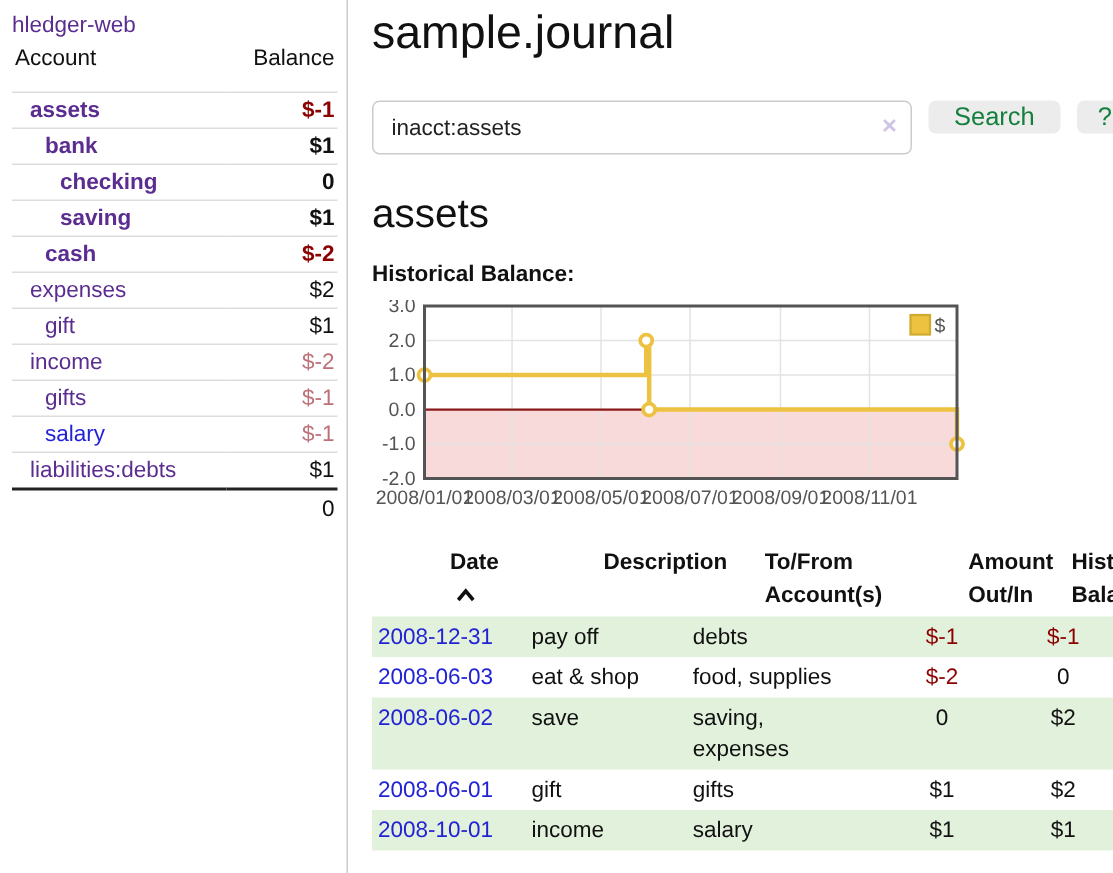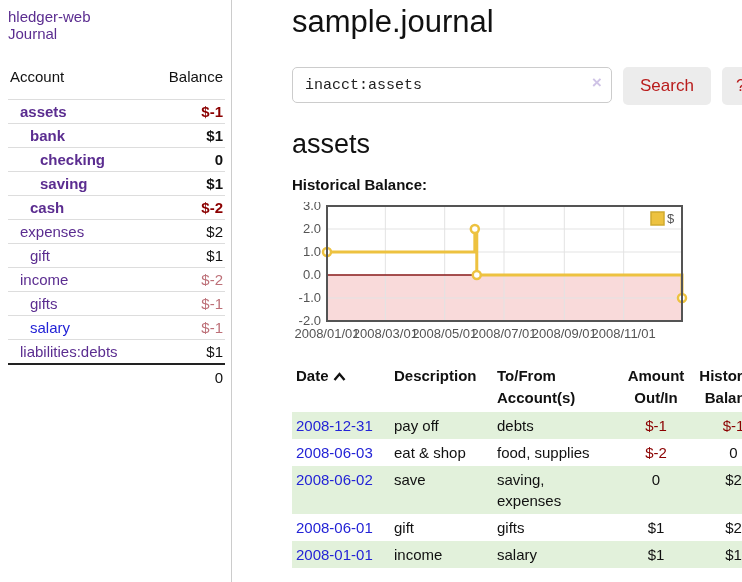--- a/index.html
+++ b/index.html
@@ -1,18 +1,18 @@
 <!DOCTYPE html>
 <html><head>
 <meta charset="utf-8">
 <style>
   * { box-sizing: border-box; margin: 0; padding: 0; }
   html,body { background:#fff; }
   body { font-family: "Liberation Sans", "DejaVu Sans", sans-serif; font-size:15px; color:#111; }
-  .app { width:742px; height:582px; display:flex; overflow:hidden; background:#fff;gap:44px; }
+  .app { width:742px; height:582px; display:flex; overflow:hidden; background:#fff; }
 
   
   aside { width:232px; flex:0 0 232px; border-right:1px solid #ccc; padding:8px 6px 0 8px; }
   .brand { color:#5b2d90; margin-bottom:48px; }
   .nav-journal { display:block; color:#5b2d90; text-decoration:none; margin-bottom:21px; cursor:pointer; }
   table.accounts { width:100%; border-collapse:collapse; font-size:15px; }
   table.accounts th { font-weight:400; text-align:left; padding:5px 2px 14px 2px; }
   table.accounts th.r { text-align:right; }
   table.accounts tbody tr { border-top:1px solid #ddd; }
   table.accounts td { padding:3px 2px; }
@@ -25,52 +25,51 @@
   .b, .b a { font-weight:bold; }
   td.bal { text-align:right; }
   .neg-strong { color:#8b0000; }
   .neg-muted { color:#bd7078; }
   table.accounts tfoot td { border-top:2px solid #222; text-align:right; padding:4px 2px; }
 
   
   main { flex:1; padding:4px 5px 0 16px; }
   h1.page-title { font-size:31px; font-weight:400; margin:0 0 27px 0; letter-spacing:0; }
   .search-row { display:flex; gap:11px; margin-bottom:24px; }
-  .search-box { position:relative; width:320px;font-family:Liberation Mono, monospace; }
+  .search-box { position:relative; width:360px; }
   .search-box input { width:100%; height:36px; border:1px solid #ccc; border-radius:5px;
     padding:0 30px 0 12px; font-size:15px; font-family:inherit; color:#222; outline:none; }
   .clear-icon { position:absolute; right:10px; top:7px; color:#cfc3e6; font-weight:bold;
     font-size:17px; cursor:pointer; line-height:20px; }
-  .btn { height:38px; background:#ececec; border:none; border-radius:5px; font-family:inherit;
-    font-size:17px; color:#b91c1c; padding:0 17px; cursor:pointer; }
+  .btn { height:22px; background:#ececec; border:none; border-radius:5px; font-family:inherit;
+    font-size:17px; color:#15803d; padding:0 17px; cursor:pointer; }
   .btn.help { padding:0 14px; }
   h2.acct-heading { font-size:27px; font-weight:400; margin:0 0 16px 0; }
   .chart-title { font-weight:bold; margin:0 0 9px 0; }
   #chart { margin-bottom:14px; }
   #chart text { font-size:13px; fill:#545454; font-family:"Liberation Sans","DejaVu Sans",sans-serif; }
 
   
   table.register { width:100%; border-collapse:collapse; font-size:15px; table-layout:fixed; }
   table.register th { font-weight:bold; text-align:left; vertical-align:top; padding:3px 4px; line-height:22px; }
   table.register th.r, table.register td.r { text-align:center; }
   table.register td { padding:3px 4px; vertical-align:top; line-height:21px; }
   tr.stripe { background:#e2f1db; }
   td.date a { color:#2323d6; text-decoration:none; cursor:pointer; }
   .accwrap { display:inline-block; max-width:101px; }
-  th .hline { display:block; }
+  th .hline { display:block;margin-left:48px; }
   .sort-icon { display:inline-block; margin-left:4px; position:relative; top:1px; }
 </style>
 </head>
 <body>
 
 <div class="app">
 
   <aside>
     <a class="brand">hledger-web</a>
-    <a class="nav-journal">Journal</a>
     <table class="accounts">
       <thead>
         <tr>
           <th>Account</th>
           <th class="r">Balance</th>
         </tr>
       </thead>
       <tbody id="accounts-body">
           <tr>
             <td class="acct lvl1 b"><a class="purple">assets</a></td>
@@ -234,21 +233,21 @@
             <td class="r">$2</td>
           </tr>
           <tr>
             <td class="date"><a>2008-06-01</a></td>
             <td>gift</td>
             <td><span class="accwrap">gifts</span></td>
             <td class="r">$1</td>
             <td class="r">$2</td>
           </tr>
           <tr class="stripe">
-            <td class="date"><a>2008-01-01</a></td>
+            <td class="date"><a>2008-10-01</a></td>
             <td>income</td>
             <td><span class="accwrap">salary</span></td>
             <td class="r">$1</td>
             <td class="r">$1</td>
           </tr>
         </tbody>
     </table>
   </main>
 </div>
 

